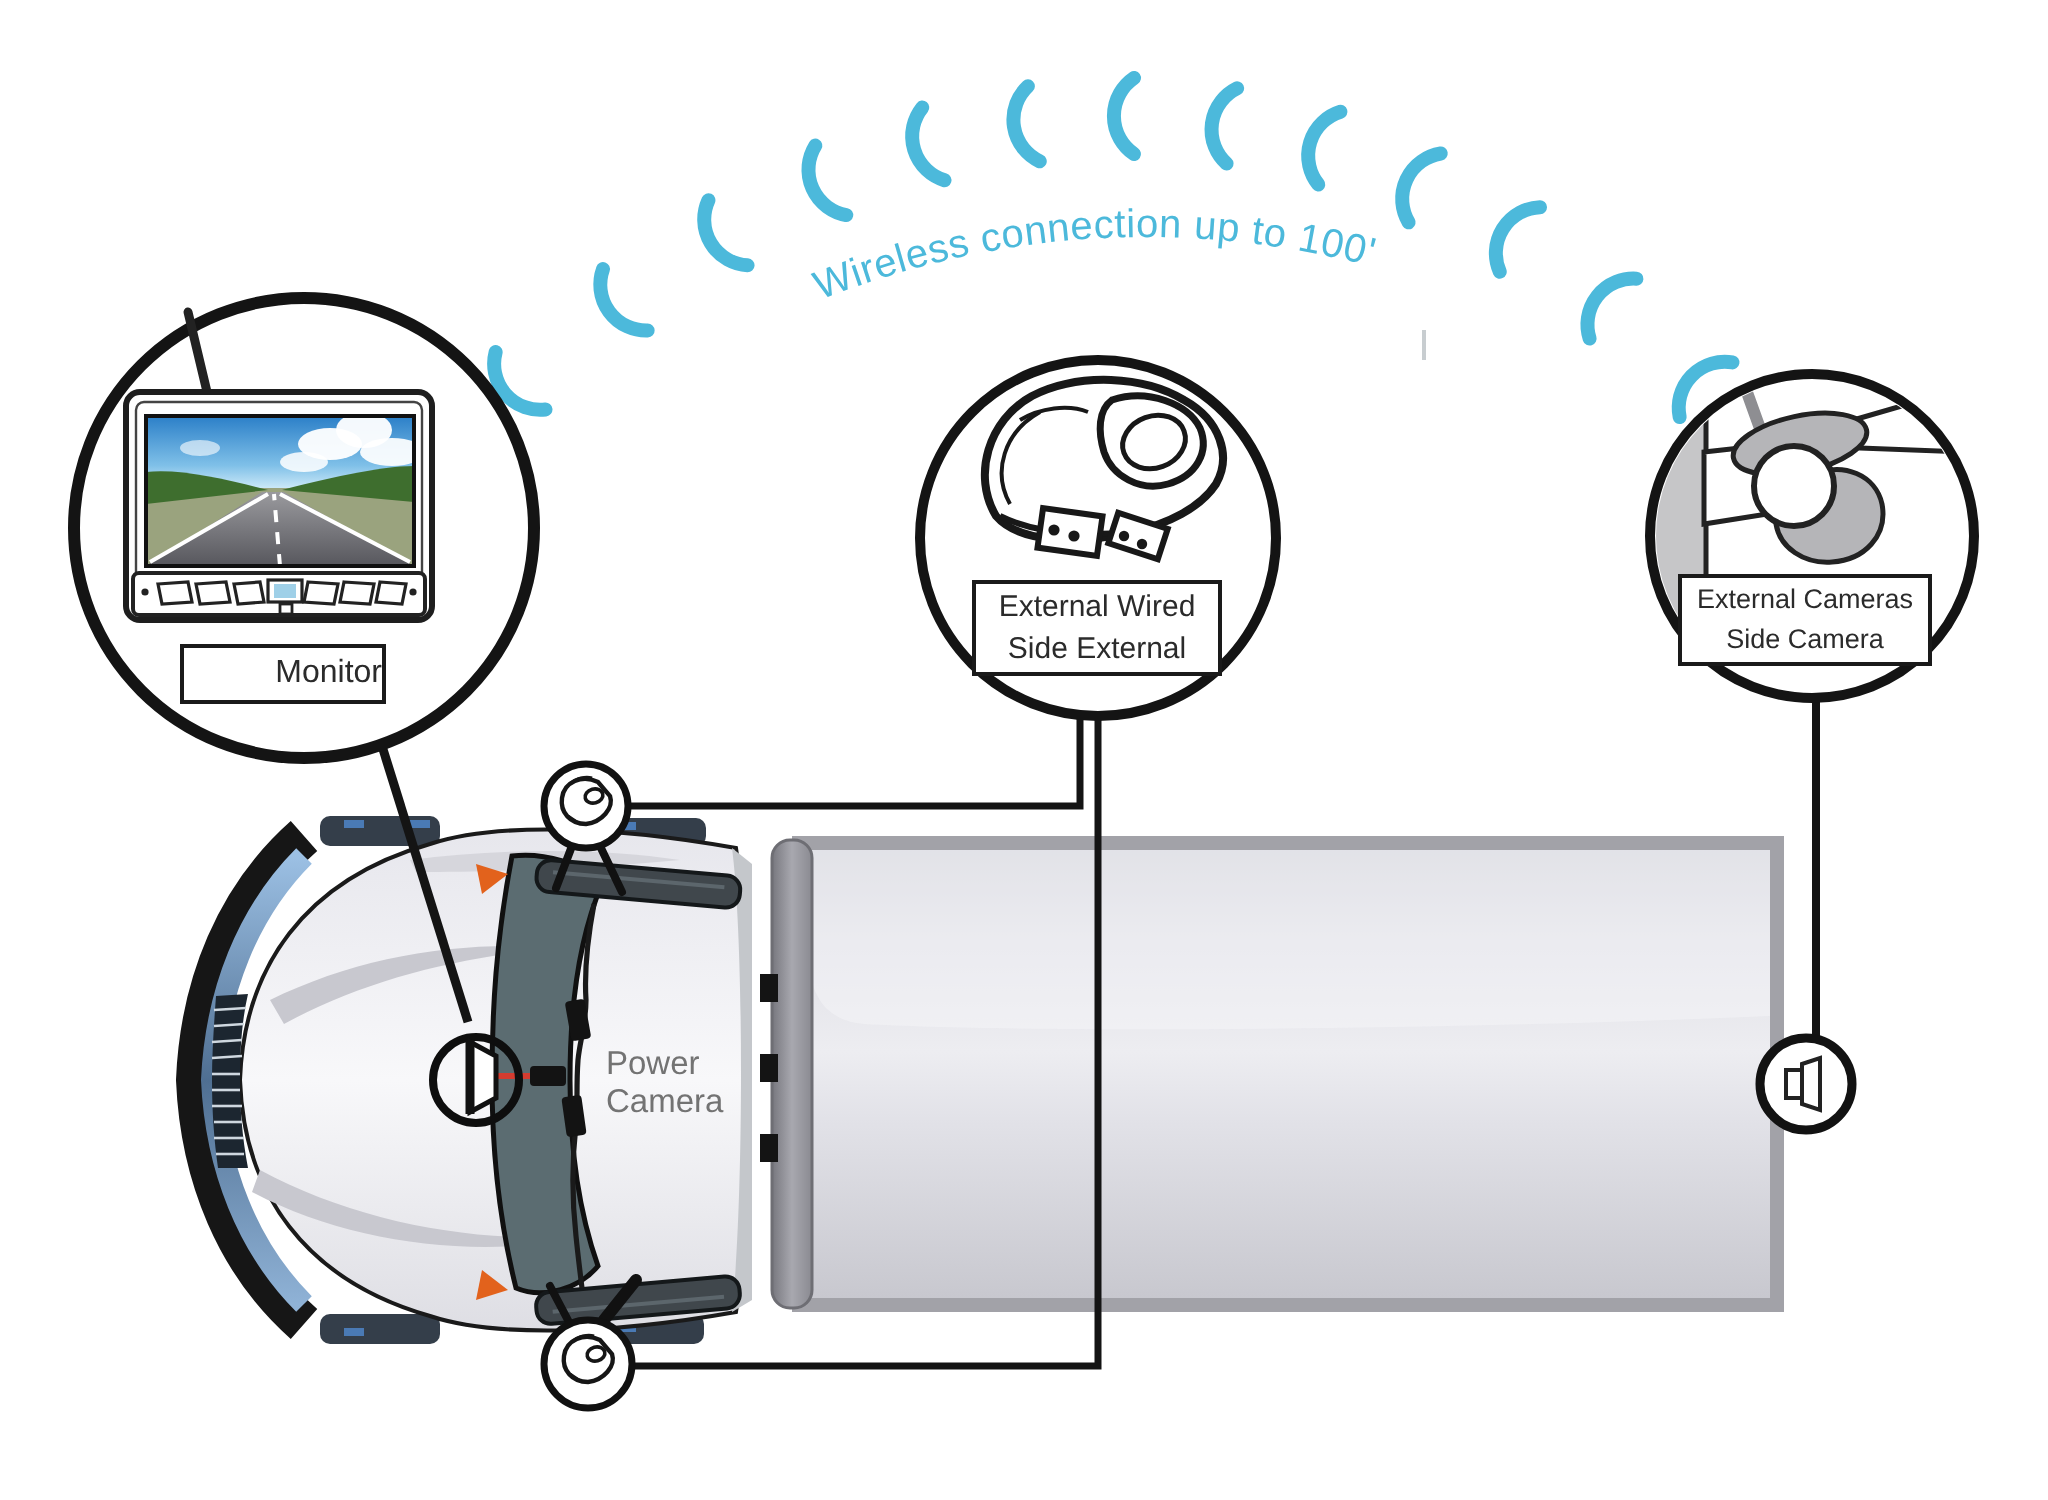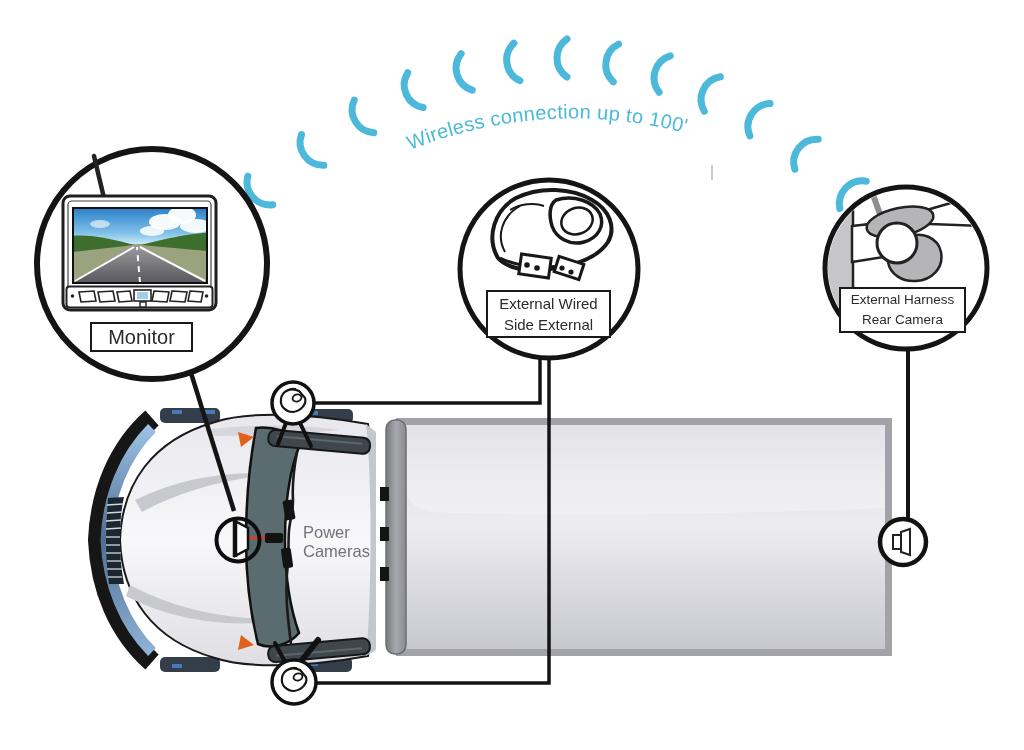--- a/index.html
+++ b/index.html
@@ -3,21 +3,21 @@
 <meta charset="utf-8">
 <style>
   html,body{margin:0;padding:0;background:#fff;}
   .canvas{position:relative;width:1024px;height:750px;background:#ffffff;overflow:hidden;
           font-family:"Liberation Sans", sans-serif;}
   .canvas svg.layer{position:absolute;left:0;top:0;width:1024px;height:750px;}
   .callout-label{position:absolute;background:#ffffff;border:2px solid #1a1a1a;
           display:flex;flex-direction:column;align-items:center;justify-content:center;
           text-align:center;color:#2b2b2b;box-sizing:border-box;}
   .callout-label span{display:block;white-space:nowrap;}
-  #monitor-label{left:90px;top:322px;width:103px;height:30px;font-size:20px;}
+  #monitor-label{left:90px;top:322px;width:103px;height:30px;font-size:16px;align-items:flex-end;}
   #side-cameras-label{left:486px;top:290px;width:125px;height:48px;font-size:15px;line-height:1.4;border-width:2.5px;}
   #rear-camera-label{left:839px;top:287px;width:127px;height:46px;font-size:13.5px;line-height:1.5;}
   #power-harness-label{position:absolute;left:303px;top:523px;font-size:16.5px;line-height:1.18;color:#737373;}
 </style>
 </head>
 <body>
 
 <div class="canvas">
 <svg class="layer" viewBox="0 0 1024 750">
   <defs>
@@ -255,20 +255,20 @@
 </svg>
 
 <div class="callout-label" id="monitor-label">
   <span>Monitor</span>
 </div>
 <div class="callout-label" id="side-cameras-label">
   <span>External Wired</span>
   <span>Side External</span>
 </div>
 <div class="callout-label" id="rear-camera-label">
-  <span>External Harness</span>
-  <span>Rear Camera</span>
+  <span>External Cameras</span>
+  <span>Side Camera</span>
 </div>
 <div id="power-harness-label">
   <span style="display:block">Power</span>
-  <span style="display:block">Cameras</span>
+  <span style="display:block">Camera</span>
 </div>
 </div>
 
 </body></html>

